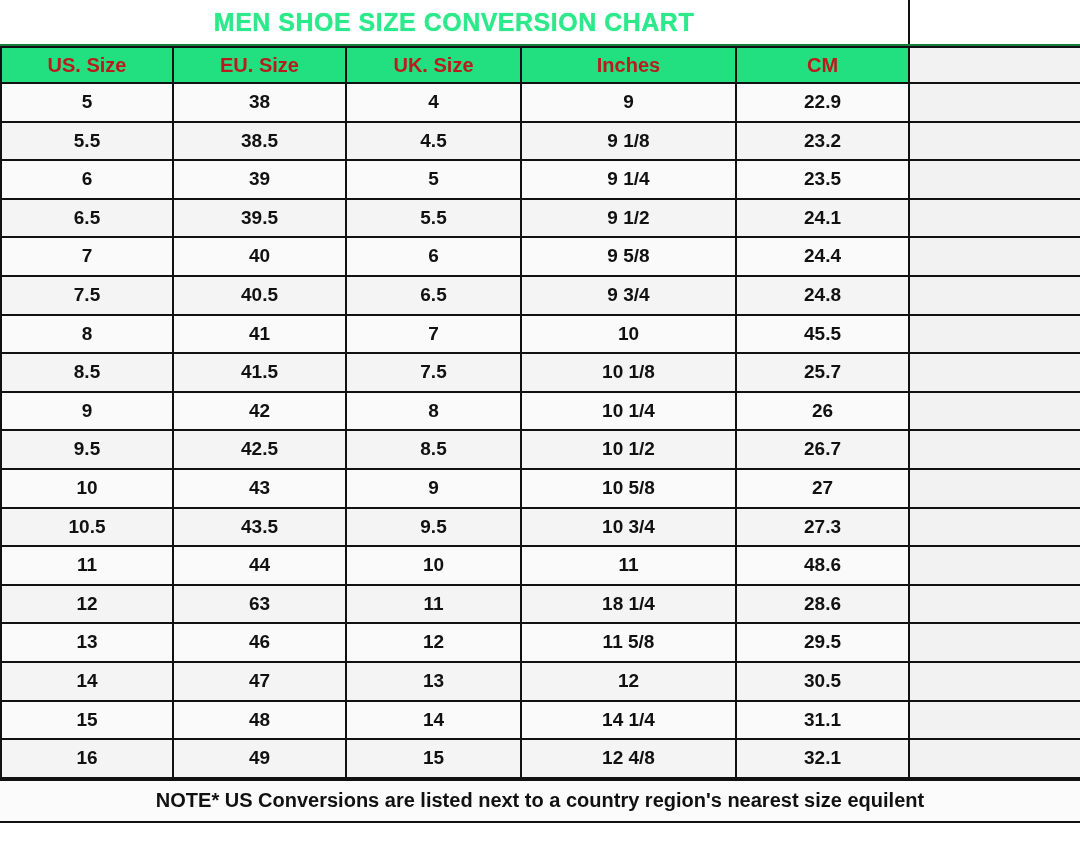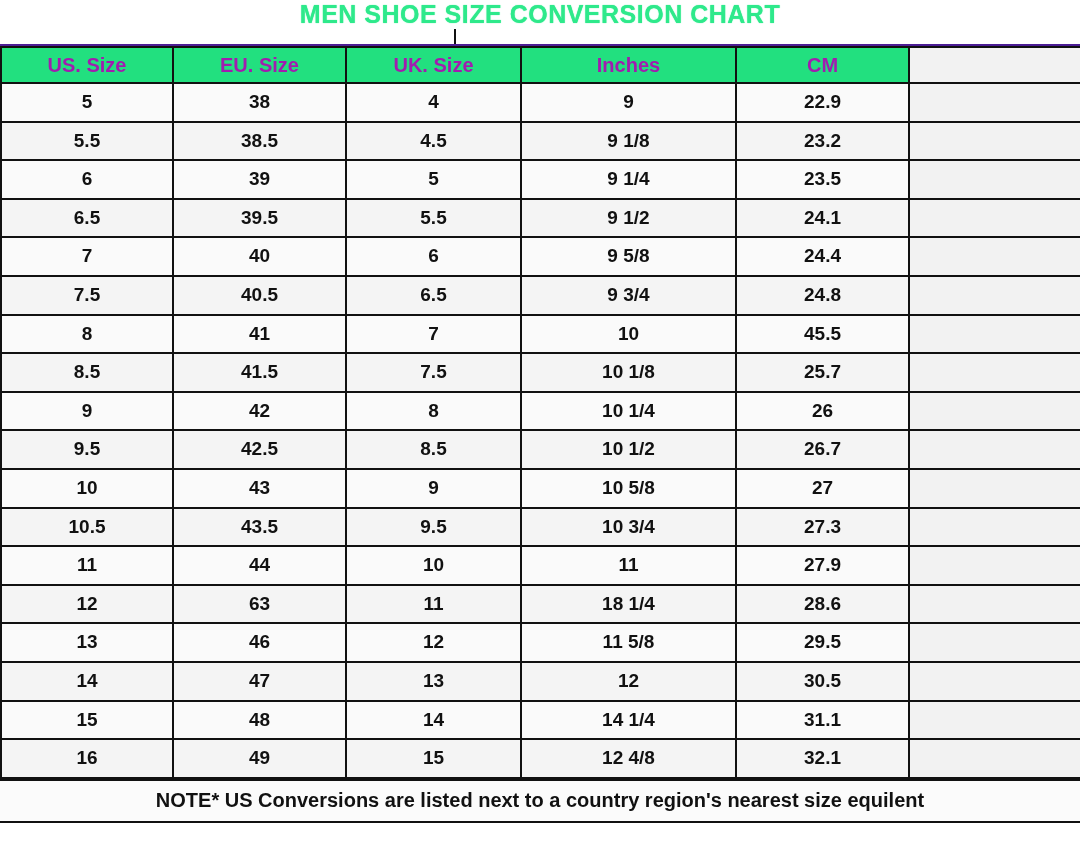--- a/index.html
+++ b/index.html
@@ -19,23 +19,22 @@
     position: relative;
     background: #ffffff;
     box-sizing: border-box;
   }
   .title-row {
     height: 44px;
     display: flex;
     align-items: center;
     justify-content: flex-end;
     background: #ffffff;
-    border-bottom: 2px solid #4c1d95;
+    border-bottom: 2px solid #15803d;
     position: relative;
-    flex-direction: column;
   }
   .title-row .title-cell {
     width: 908px;
     text-align: center;
     font-size: 25px;
     font-weight: bold;
     letter-spacing: 0.5px;
     color: #2ee98b;
     text-shadow: 0 0 1px #2ee98b;
   }
@@ -66,21 +65,21 @@
     padding: 0;
     height: 36.6px;
     line-height: 36.6px;
     background: #f7f7f7;
   }
   table.chart thead th {
     background: #22e07f;
     font-size: 20px;
     height: 34px;
     line-height: 34px;
-    color: #a21caf;
+    color: #b91c1c;
   }
   table.chart th.blank, table.chart td.blank {
     background: #f2f2f2;
     border-right: none;
   }
   table.chart tbody tr:nth-child(odd) td { background: #fafafa; }
   table.chart tbody tr:nth-child(even) td { background: #f4f4f4; }
   table.chart tbody tr:nth-child(odd) td.blank,
   table.chart tbody tr:nth-child(even) td.blank { background: #f2f2f2; }
 
@@ -225,21 +224,21 @@
         <td>9.5</td>
         <td>10 3/4</td>
         <td>27.3</td>
         <td class="blank"></td>
       </tr>
       <tr>
         <td>11</td>
         <td>44</td>
         <td>10</td>
         <td>11</td>
-        <td>27.9</td>
+        <td>48.6</td>
         <td class="blank"></td>
       </tr>
       <tr>
         <td>12</td>
         <td>63</td>
         <td>11</td>
         <td>18 1/4</td>
         <td>28.6</td>
         <td class="blank"></td>
       </tr>

